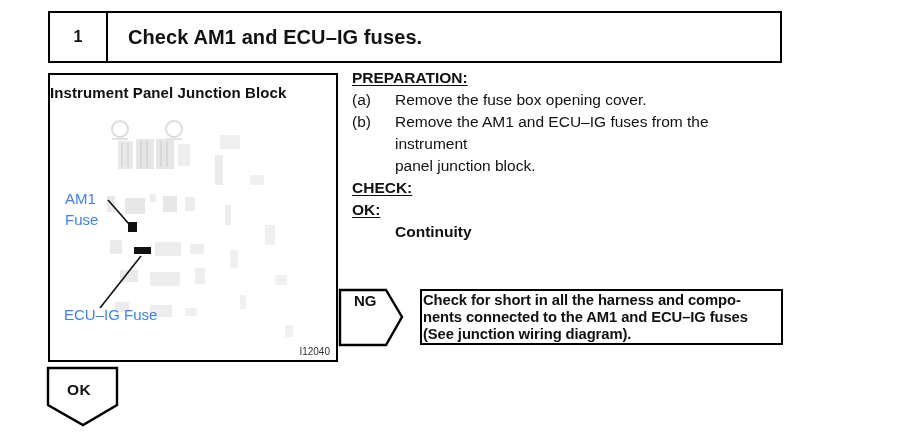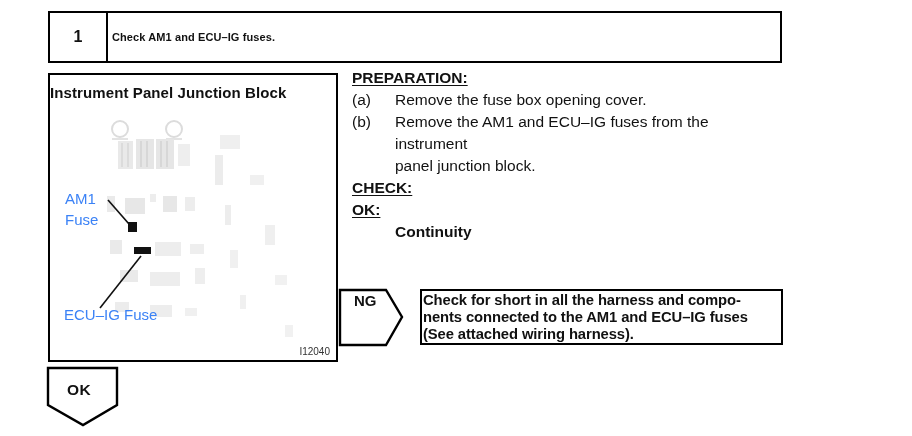--- a/index.html
+++ b/index.html
@@ -25,22 +25,22 @@
     background: #fff;
   }
   .step-number-cell {
     width: 58px;
     border-right: 2px solid #000;
     display: flex; align-items: center; justify-content: center;
     font-weight: bold; font-size: 16px;
   }
   .step-title {
     display: flex; align-items: center;
-    padding-left: 4px;
-    font-weight: bold; font-size: 11px;
+    padding-left: 20px;
+    font-weight: bold; font-size: 20px;
     letter-spacing: 0.1px;
   }
 
   
   .figure-box {
     position: absolute;
     left: 48px; top: 73px;
     width: 290px; height: 289px;
     border: 2px solid #000;
     background: #fff;
@@ -208,21 +208,21 @@
   <div class="ng-arrow">
     <svg width="68" height="60" viewBox="0 0 68 60">
       <polygon points="2,2 48,2 64,29 48,57 2,57" fill="#ffffff" stroke="#000000" stroke-width="2.4"></polygon>
     </svg>
     <span class="branch-label">NG</span>
   </div>
 
   <div class="ng-box">
     <span>Check for short in all the harness and compo-</span>
     <span>nents connected to the AM1 and ECU–IG fuses</span>
-    <span>(See attached wiring harness).</span>
+    <span>(See junction wiring diagram).</span>
   </div>
 
   <div class="ok-arrow">
     <svg width="76" height="62" viewBox="0 0 76 62">
       <polygon points="2,2 71,2 71,39 37,59 2,39" fill="#ffffff" stroke="#000000" stroke-width="2.4"></polygon>
     </svg>
     <span class="branch-label">OK</span>
   </div>
 
 </div>

